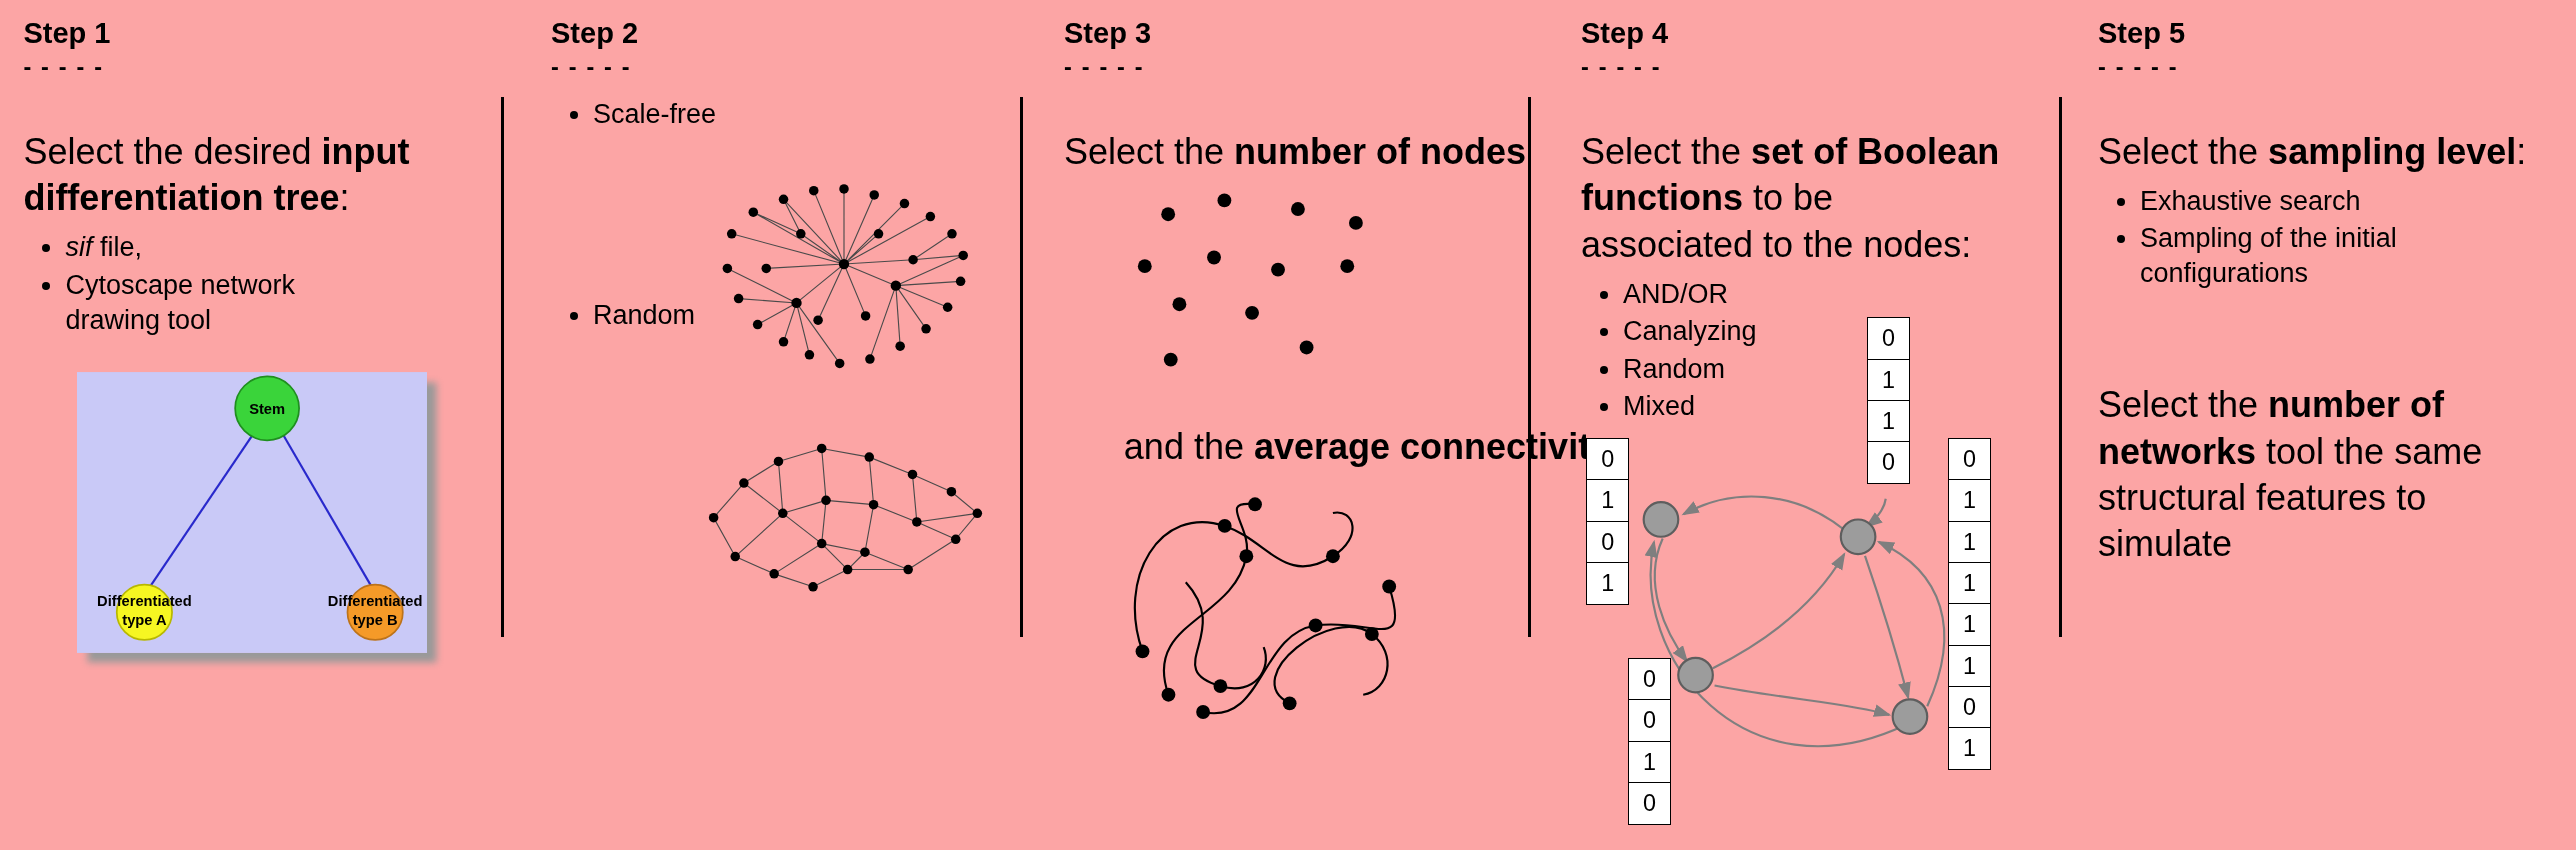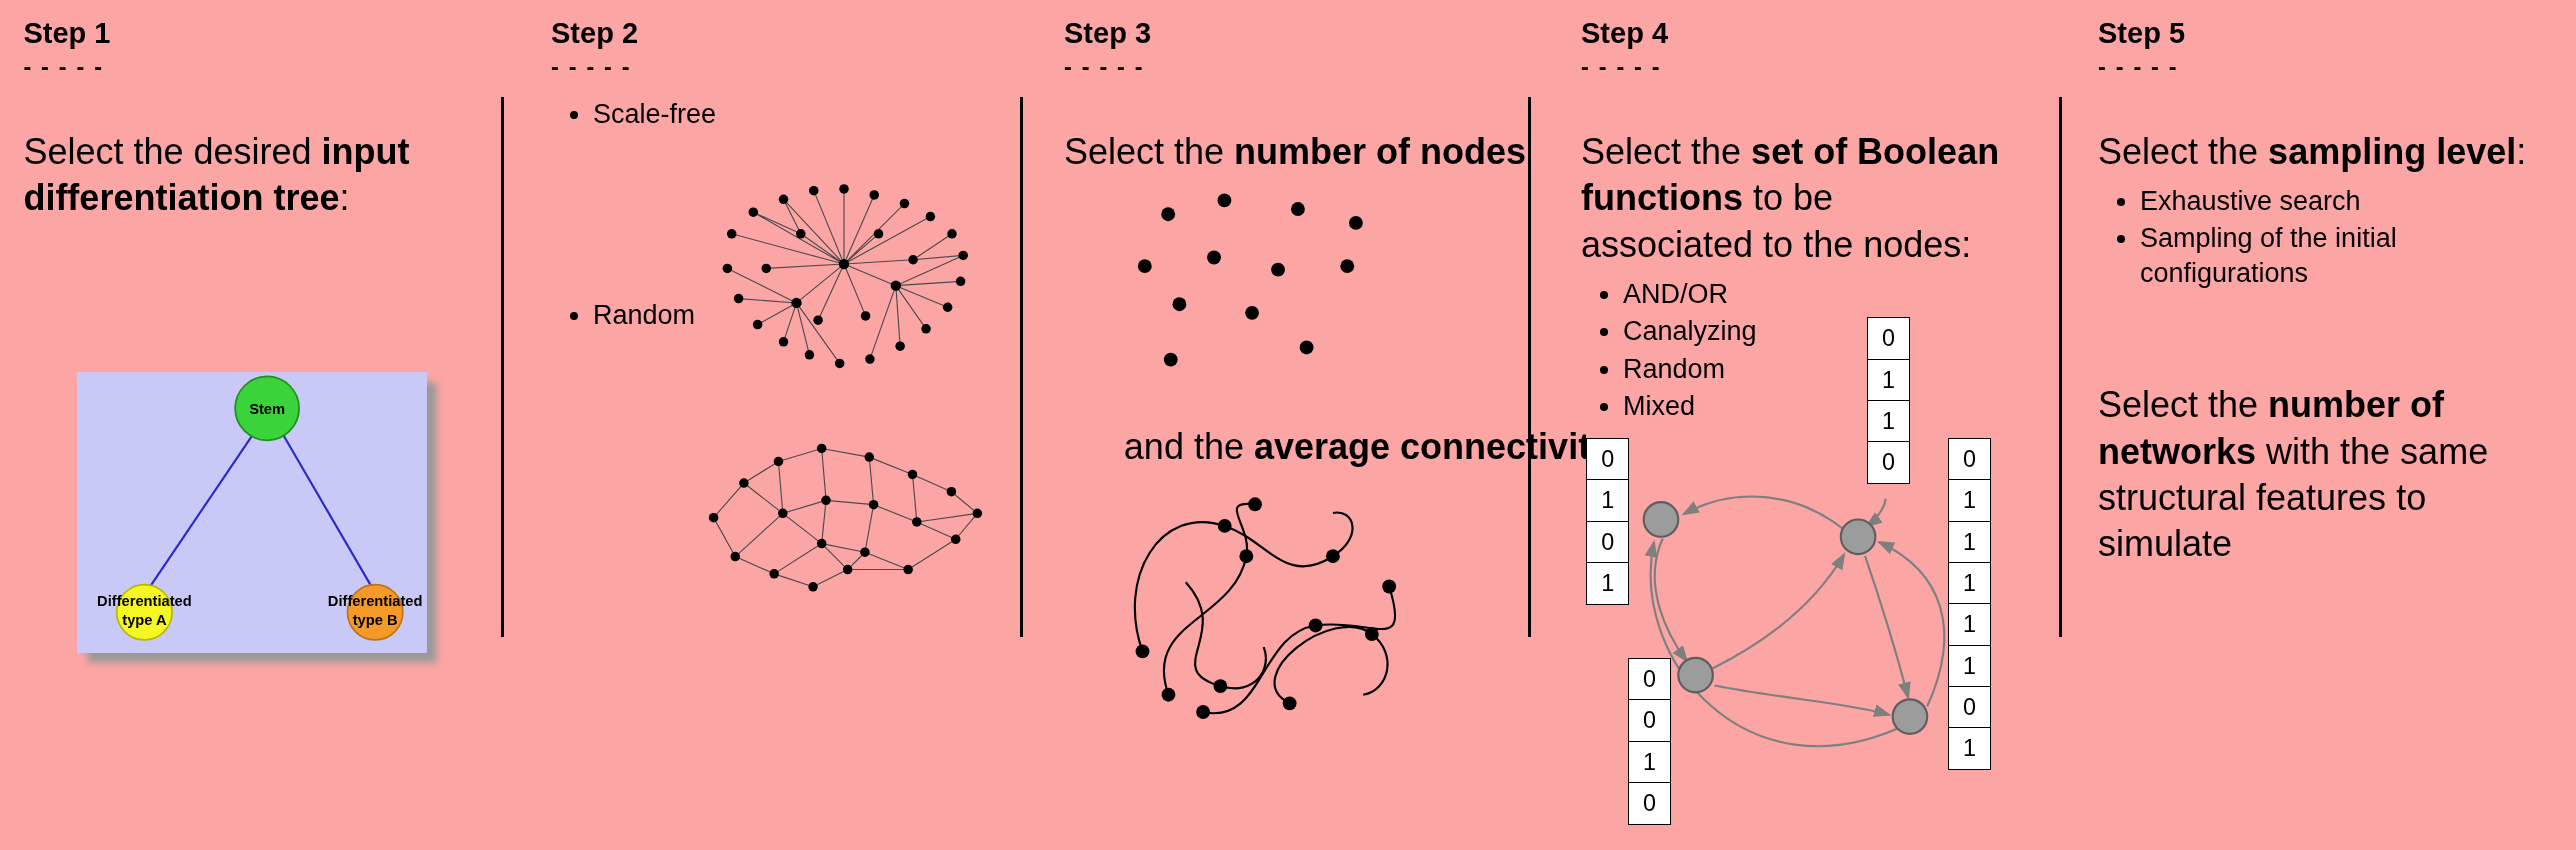--- a/index.html
+++ b/index.html
@@ -72,20 +72,24 @@
 
   <div class="sep" style="left:501px"></div>
   <div class="sep" style="left:1020px"></div>
   <div class="sep" style="left:1528px"></div>
   <div class="sep" style="left:2059px"></div>
 
   <section class="col" id="col1">
     <h2 class="step-title">Step 1</h2>
     <div class="dashes">- - - - -</div>
     <p class="body"><span>Select the desired </span><strong>input differentiation tree</strong><span>:</span></p>
+    <ul class="bullets" style="max-width:320px">
+      <li><em>sif</em><span> file,</span></li>
+      <li><span>Cytoscape network drawing tool</span></li>
+    </ul>
   </section>
 
   <div class="tree-box">
     <svg width="350" height="281" viewBox="0 0 405 325">
       <rect x="0" y="0" width="405" height="325" fill="#c9c9f7"></rect>
       <line x1="205" y1="70" x2="82" y2="252" stroke-width="2.5" stroke="#2929cc"></line>
       <line x1="237" y1="70" x2="343" y2="252" stroke-width="2.5" stroke="#2929cc"></line>
       <circle cx="220" cy="42" r="37" stroke="#1f8f1f" stroke-width="2" fill="#3ad43a"></circle>
       <text x="220" y="49" text-anchor="middle" font-size="17" class="tree-label">Stem</text>
       <circle cx="78" cy="278" r="32" stroke="#b8b800" stroke-width="2" fill="#f6f622"></circle>
@@ -295,17 +299,17 @@
   </div>
 
   <section class="col" id="col5">
     <h2 class="step-title">Step 5</h2>
     <div class="dashes">- - - - -</div>
     <p class="body"><span>Select the </span><strong>sampling level</strong><span>:</span></p>
     <ul class="bullets">
       <li><span>Exhaustive search</span></li>
       <li><span>Sampling of the initial configurations</span></li>
     </ul>
-    <p class="body second"><span>Select the </span><strong>number of networks</strong><span> with the same structural features to simulate</span></p>
+    <p class="body second"><span>Select the </span><strong>number of networks</strong><span> tool the same structural features to simulate</span></p>
   </section>
 
 </div>
 
 
 </body></html>

